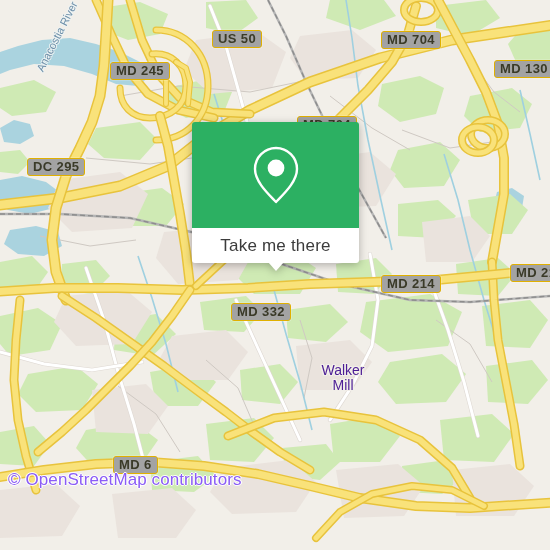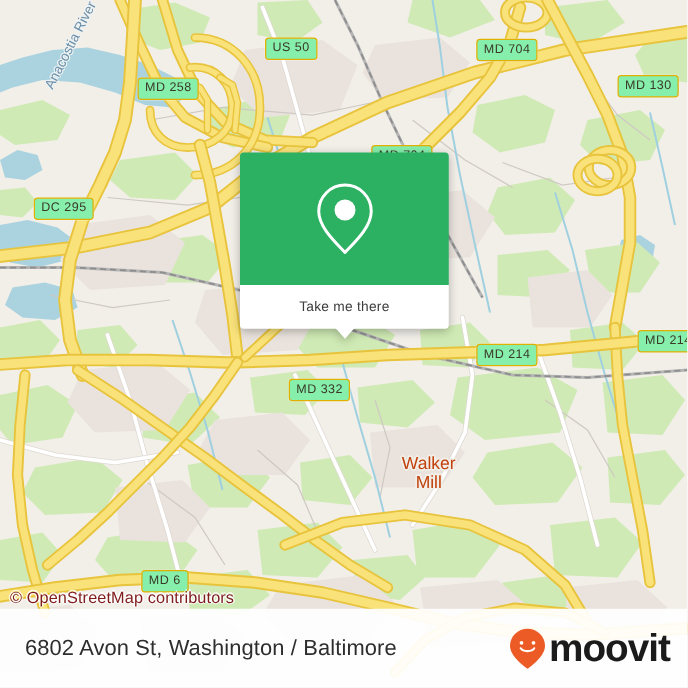--- a/index.html
+++ b/index.html
@@ -14,36 +14,36 @@
   .map{
     position:absolute;left:0;top:0;width:550px;height:550px;
     background:#f2efe9;
     overflow:hidden;
   }
   .map-svg{position:absolute;left:0;top:0;width:550px;height:550px;display:block;}
 
   
   .shield{
     position:absolute;
-    background:#86efac;
+    background:#a3a3a3;
     border:1.6px solid #e0b000;
     border-radius:3px;
     color:#3a3a28;
-    font-size:10px;
-    font-weight:normal;
+    font-size:13px;
+    font-weight:bold;
     letter-spacing:.4px;
     padding:1px 5px 2px 5px;
     line-height:13px;
     white-space:nowrap;
     box-shadow:0 0 0 .5px rgba(255,255,255,.35);
     font-family:"Liberation Sans","DejaVu Sans",sans-serif;
   }
   .place-label{
     position:absolute;
-    color:#c2410c;
+    color:#4c1d95;
     font-size:14px;
     line-height:15px;
     text-align:center;
     white-space:pre;
     text-shadow:
       1.4px 0 #f2efe9, -1.4px 0 #f2efe9, 0 1.4px #f2efe9, 0 -1.4px #f2efe9,
       1px 1px #f2efe9, -1px -1px #f2efe9, 1px -1px #f2efe9, -1px 1px #f2efe9;
   }
   .river-label{
     position:absolute;
@@ -51,21 +51,21 @@
     font-size:11px;
     white-space:nowrap;
     transform-origin:0 0;
     text-shadow:
       1.2px 0 #eef3f3,-1.2px 0 #eef3f3,0 1.2px #eef3f3,0 -1.2px #eef3f3;
   }
 
   
   .attribution{
     position:absolute;left:8px;top:470px;
-    font-size:13px;color:#7f1d1d;
+    font-size:17px;color:#8b5cf6;
     letter-spacing:.1px;
     font-family:"Liberation Sans","DejaVu Sans",sans-serif;
     text-shadow:
       1.2px 0 rgba(255,255,255,.9),-1.2px 0 rgba(255,255,255,.9),
       0 1.2px rgba(255,255,255,.9),0 -1.2px rgba(255,255,255,.9);
   }
 
   
   .popup{
     position:absolute;left:192px;top:122px;width:167px;
@@ -77,21 +77,21 @@
     border-radius:3px 3px 0 0;
     display:flex;align-items:center;justify-content:center;
   }
   .popup-body{
     background:#ffffff;
     border-radius:0 0 3px 3px;
     height:35px;
     display:flex;align-items:center;justify-content:center;
   }
   .popup-body span{
-    font-size:11px;color:#3c3c3c;letter-spacing:.2px;
+    font-size:17px;color:#3c3c3c;letter-spacing:.2px;
   }
   .popup-tail{
     position:absolute;left:50%;margin-left:-8px;bottom:-8px;
     width:0;height:0;
     border-left:8px solid transparent;
     border-right:8px solid transparent;
     border-top:9px solid #ffffff;
   }
 
   
@@ -317,21 +317,21 @@
         <path class="mjr" stroke-width="8" d="M196 286 L224 260 L252 238 L276 220 L300 206"></path>
         <path class="mjr-i" stroke-width="5" d="M196 286 L224 260 L252 238 L276 220 L300 206"></path>
       </g>
     </svg>
 
     <div class="river-label" style="left:34px;top:68px;transform:rotate(-63deg);">Anacostia River</div>
 
     <div class="shield" style="left:212px;top:30px;">US 50</div>
     <div class="shield" style="left:381px;top:31px;">MD 704</div>
     <div class="shield" style="left:494px;top:60px;">MD 130</div>
-    <div class="shield" style="left:110px;top:62px;">MD 258</div>
+    <div class="shield" style="left:110px;top:62px;">MD 245</div>
     <div class="shield" style="left:297px;top:116px;">MD 704</div>
     <div class="shield" style="left:27px;top:138px;margin-top:20px;">DC 295</div>
     <div class="shield" style="left:381px;top:275px;">MD 214</div>
     <div class="shield" style="left:510px;top:264px;">MD 214</div>
     <div class="shield" style="left:192px;top:303px;margin-left:39px;">MD 332</div>
     <div class="shield" style="left:113px;top:456px;">MD 6</div>
 
     <div class="place-label" style="left:310px;top:363px;width:66px;">Walker
 Mill</div>
 
@@ -345,26 +345,14 @@
         </svg>
       </div>
       <div class="popup-body">
         <span>Take me there</span>
       </div>
       <div class="popup-tail"></div>
     </div>
 
   </div>
 
-  <div class="footer">
-    <div class="footer-title">6802 Avon St, Washington / Baltimore</div>
-    <div class="logo">
-      <svg width="30" height="34" viewBox="0 0 30 34">
-        <path d="M15 1 C7.3 1 1 7.2 1 14.6 C1 22.4 10.3 29.6 15 33 C19.7 29.6 29 22.4 29 14.6 C29 7.2 22.7 1 15 1 Z" fill="#ec5b26"></path>
-        <circle cx="10.2" cy="12.2" r="1.5" fill="#ffffff"></circle>
-        <circle cx="19.8" cy="12.2" r="1.5" fill="#ffffff"></circle>
-        <path d="M9.6 16.6 C11.4 19.6 18.6 19.6 20.4 16.6" fill="none" stroke="#ffffff" stroke-width="1.7" stroke-linecap="round"></path>
-      </svg>
-      <div class="logo-word">moovit</div>
-    </div>
-  </div>
 
 </div>
 
 </body></html>

